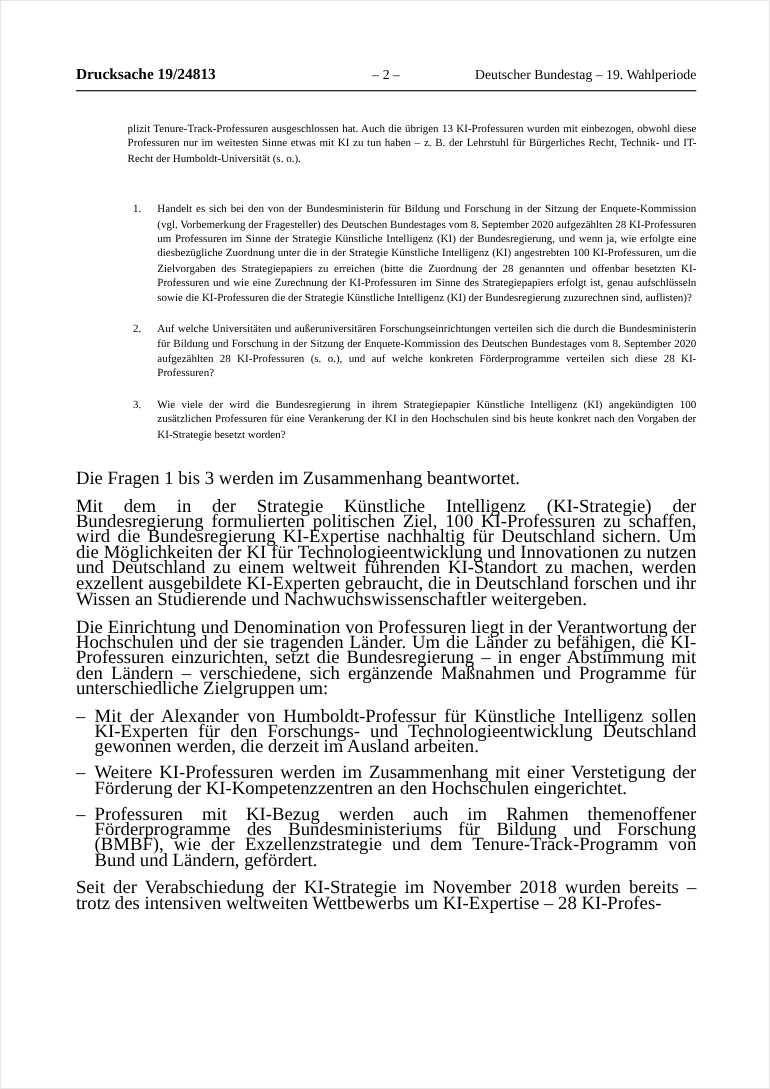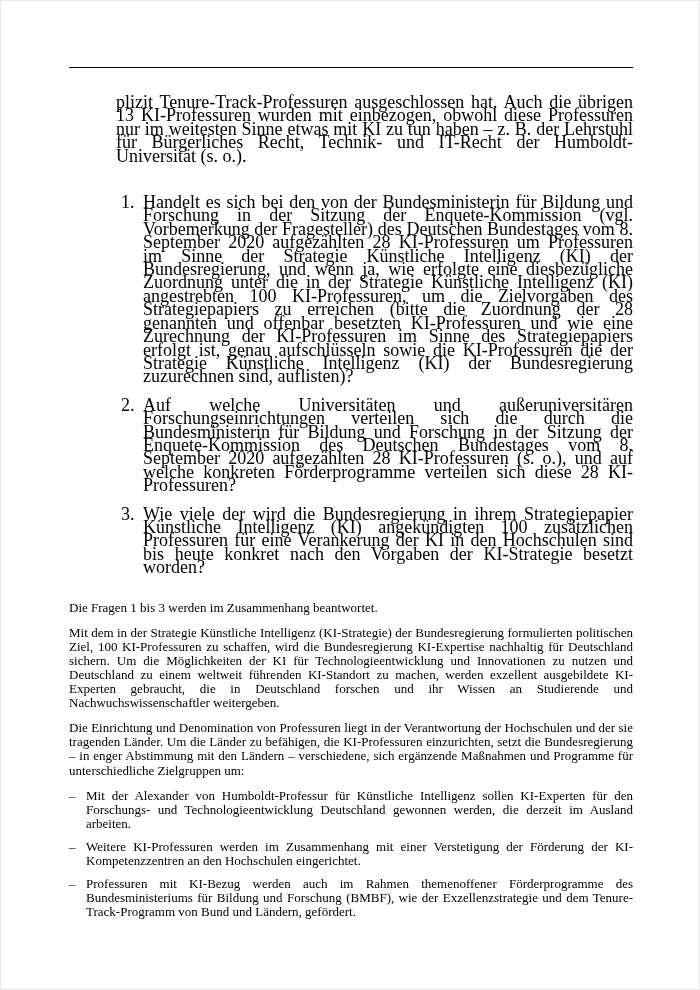--- a/index.html
+++ b/index.html
@@ -45,21 +45,21 @@
   }
   .header-rule {
     border: none;
     border-top: 1.2px solid #000;
     margin: 6px 0 0 0;
   }
   
   .question-block {
     margin-left: 47px;
     margin-top: 28px;
-    font-size: 18px;
+    font-size: 10px;
     line-height: 13.4px;
     text-align: justify;
     hyphens: auto;
   }
   .continuation {
     margin: 0;
   }
   ol.questions {
     list-style: none;
     margin: 33px 0 0 0;
@@ -75,21 +75,21 @@
     margin-top: 0;
   }
   .q-number {
     position: absolute;
     left: 5px;
     top: 0;
   }
   
   .answer-block {
     margin-top: 26px;
-    font-size: 13px;
+    font-size: 17px;
     line-height: 14.1px;
     text-align: justify;
     hyphens: auto;
   }
   .answer-block p {
     margin: 11px 0 0 0;
   }
   .answer-block p.first {
     margin-top: 0;
   }
@@ -108,20 +108,25 @@
     position: absolute;
     left: 0;
     top: 0;
   }
 </style>
 </head>
 <body>
 
 <div class="page">
 
+  <div class="page-header">
+    <span class="hdr-left">Drucksache 19/24813</span>
+    <span class="hdr-center">– 2 –</span>
+    <span class="hdr-right">Deutscher Bundestag – 19. Wahlperiode</span>
+  </div>
   <hr class="header-rule">
 
   <section class="question-block">
     <p class="continuation">plizit Tenure-Track-Professuren ausgeschlossen hat. Auch die übrigen 13 KI-Professuren wurden mit einbezogen, obwohl diese Professuren nur im weitesten Sinne etwas mit KI zu tun haben – z. B. der Lehrstuhl für Bürgerliches Recht, Technik- und IT-Recht der Humboldt-Universität (s. o.).</p>
 
     <ol class="questions">
       <li class="question-item">
         <span class="q-number">1.</span>
         <span class="q-text">Handelt es sich bei den von der Bundesministerin für Bildung und Forschung in der Sitzung der Enquete-Kommission (vgl. Vorbemerkung der Fragesteller) des Deutschen Bundestages vom 8. September 2020 aufgezählten 28 KI-Professuren um Professuren im Sinne der Strategie Künstliche Intelligenz (KI) der Bundesregierung, und wenn ja, wie erfolgte eine diesbezügliche Zuordnung unter die in der Strategie Künstliche Intelligenz (KI) angestrebten 100 KI-Professuren, um die Zielvorgaben des Strategiepapiers zu erreichen (bitte die Zuordnung der 28 genannten und offenbar besetzten KI-Professuren und wie eine Zurechnung der KI-Professuren im Sinne des Strategiepapiers erfolgt ist, genau aufschlüsseln sowie die KI-Professuren die der Strategie Künstliche Intelligenz (KI) der Bundesregierung zuzurechnen sind, auflisten)?</span>
       </li>
@@ -150,15 +155,16 @@
       <li>
         <span class="dash-marker">–</span>
         <span class="bullet-text">Weitere KI-Professuren werden im Zusammenhang mit einer Verstetigung der Förderung der KI-Kompetenzzentren an den Hochschulen eingerichtet.</span>
       </li>
       <li>
         <span class="dash-marker">–</span>
         <span class="bullet-text">Professuren mit KI-Bezug werden auch im Rahmen themenoffener Förderprogramme des Bundesministeriums für Bildung und Forschung (BMBF), wie der Exzellenzstrategie und dem Tenure-Track-Programm von Bund und Ländern, gefördert.</span>
       </li>
     </ul>
 
+    <p>Seit der Verabschiedung der KI-Strategie im November 2018 wurden bereits – trotz des intensiven weltweiten Wettbewerbs um KI-Expertise – 28 KI-Profes-</p>
   </section>
 
 </div>
 
 </body></html>

